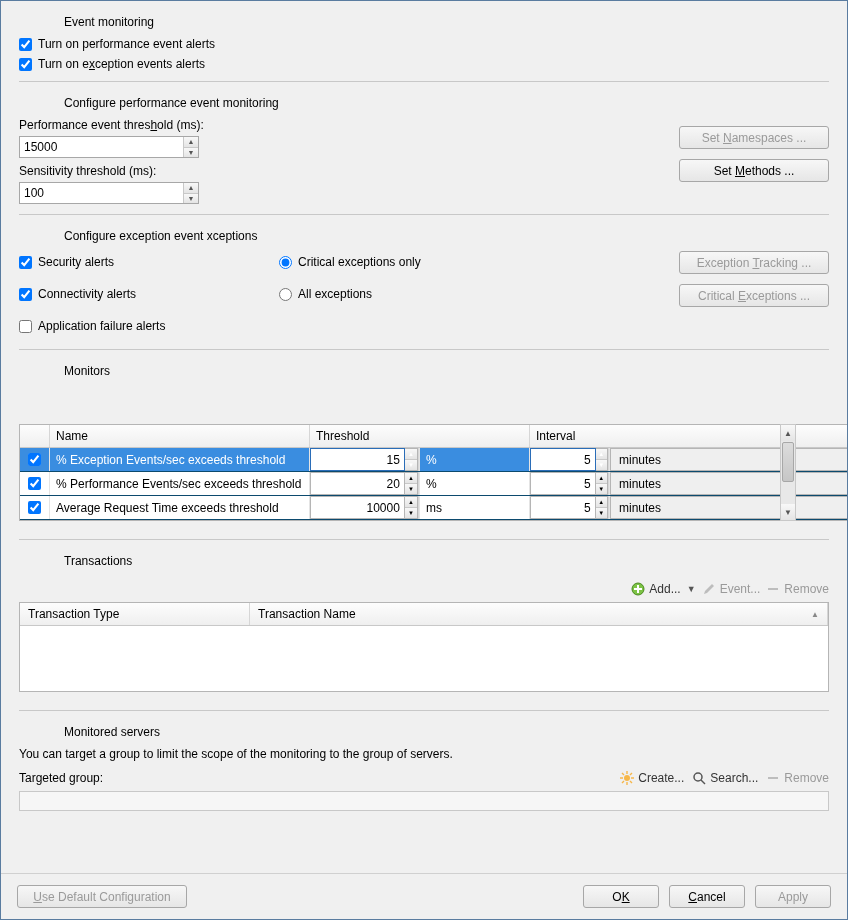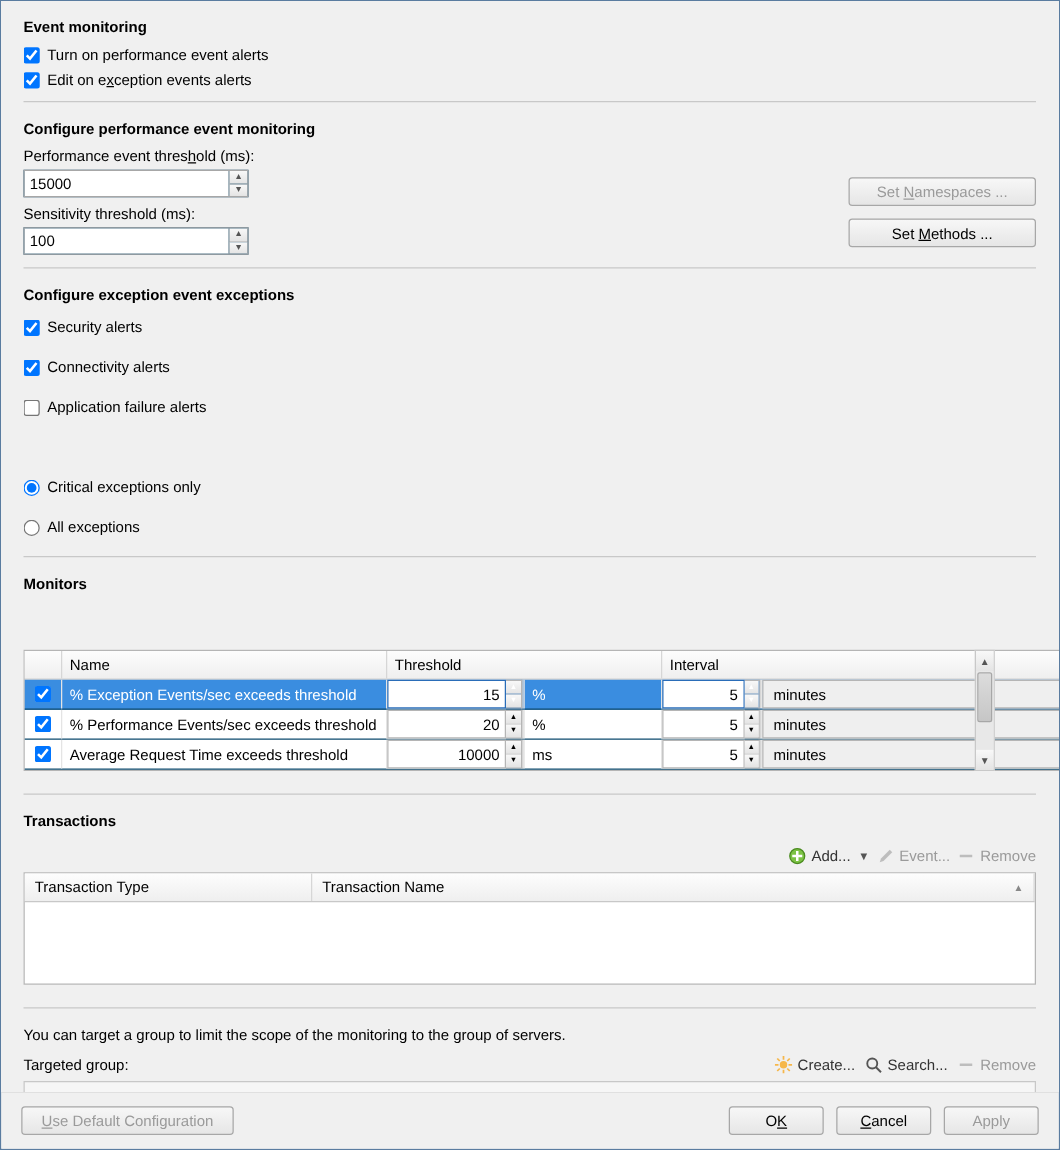--- a/index.html
+++ b/index.html
@@ -53,22 +53,23 @@
     flex-direction: column;
     overflow: hidden;
   }
   .scroll-area {
     flex: 1;
     overflow-y: scroll;
     padding: 14px 18px 4px 18px;
     background: #f0f0f0;
   }
   .section-title {
-    font-weight: bold;
+    font-weight: normal;
     margin-bottom: 8px;
+    margin-left: 45px;
   }
   .hr {
     border: none;
     border-top: 1px solid #c8c8c8;
     margin: 10px 0 14px 0;
   }
   label.cb {
     display: flex;
     align-items: center;
     gap: 6px;
@@ -124,21 +125,21 @@
   }
   .btn.disabled { color: #9a9a9a; cursor: default; }
   .right-btns {
     position: absolute;
     right: 0;
     display: flex;
     flex-direction: column;
     gap: 10px;
   }
   .perf-row { position: relative; min-height: 70px; }
-  .excp-row { position: relative; display:flex; gap:40px;flex-direction:column; }
+  .excp-row { position: relative; display:flex; gap:40px; }
   .excp-col { display:flex; flex-direction:column; gap:12px; min-width:220px; padding-top:4px;}
   .excp-btns { position:absolute; right:0; top:0; display:flex; flex-direction:column; gap:10px;}
 
   
   .monitor-table {
     border: 1px solid #b5b5b5;
     background: #fff;
     width: 844px;
     position: relative;
     margin-top: 46px;
@@ -246,21 +247,21 @@
     <div class="scroll-area">
 
       <div class="section-title">Event monitoring</div>
       <label class="cb">
         <input type="checkbox" checked="" style="">
         <span>Turn on performance event alerts</span>
       </label>
       <label class="cb">
         <input type="checkbox" checked="" style="">
         <span>
-          <span>Edit on e</span><span class="und">x</span><span>ception events alerts</span>
+          <span>Turn on e</span><span class="und">x</span><span>ception events alerts</span>
         </span>
       </label>
       <hr class="hr">
 
       <div class="section-title">Configure performance event monitoring</div>
       <div class="perf-row">
         <div class="field-label">
           <span>Performance event thres</span><span class="und">h</span><span>old (ms):</span>
         </div>
         <div class="spinner">
@@ -271,32 +272,32 @@
             </div>
         </div>
         <div class="field-label">Sensitivity threshold (ms):</div>
         <div class="spinner">
           <input type="text" value="100" style="">
           <div class="spinbtns">
               <div class="sb">▲</div>
               <div class="sb">▼</div>
             </div>
         </div>
-        <div class="right-btns" style="top:24px;justify-content:space-between;">
+        <div class="right-btns" style="top:8px;justify-content:space-between;">
           <button class="btn disabled">
             <span>Set </span><span class="und">N</span><span>amespaces ...</span>
           </button>
           <button class="btn">
             <span>Set </span><span class="und">M</span><span>ethods ...</span>
           </button>
         </div>
       </div>
       <hr class="hr">
 
-      <div class="section-title">Configure exception event exceptions</div>
+      <div class="section-title">Configure exception event xceptions</div>
       <div class="excp-row">
         <div class="excp-col">
           <label class="cb">
             <input type="checkbox" checked="" style="">
             <span>Security alerts</span>
           </label>
           <label class="cb">
             <input type="checkbox" checked="" style="">
             <span>Connectivity alerts</span>
           </label>
@@ -307,20 +308,28 @@
         </div>
         <div class="excp-col">
           <label class="cb">
             <input type="radio" name="excp" checked="" style="">
             <span>Critical exceptions only</span>
           </label>
           <label class="cb">
             <input type="radio" name="excp" style="">
             <span>All exceptions</span>
           </label>
+        </div>
+        <div class="excp-btns">
+          <button class="btn disabled">
+            <span>Exception </span><span class="und">T</span><span>racking ...</span>
+          </button>
+          <button class="btn disabled">
+            <span>Critical </span><span class="und">E</span><span>xceptions ...</span>
+          </button>
         </div>
       </div>
       <hr class="hr">
 
       <div class="section-title">Monitors</div>
       <div style="position:relative; width:760px;">
         <div class="monitor-table">
           <div class="mt-head">
             <div class="mh chk"></div>
             <div class="mh name">Name</div>
@@ -451,20 +460,21 @@
         <div class="trans-head">
           <div class="th ttype">Transaction Type</div>
           <div class="th tname">
             <span>Transaction Name</span>
             <span class="sort-tri">▲</span>
           </div>
         </div>
       </div>
       <hr class="hr" style="margin-top:18px;">
 
+      <div class="section-title">Monitored servers</div>
       <div class="ms-desc">You can target a group to limit the scope of the monitoring to the group of servers.</div>
       <div class="targeted-row">
         <span class="tg-label">Targeted group:</span>
         <div class="actions">
           <span class="tool-link">
             <span class="icon icon-sun"><svg viewBox="0 0 14 14">
                   <circle cx="7" cy="7" r="3" fill="#f6b74a"></circle>
                   <g stroke="#f6b74a" stroke-width="1.4">
                     <path d="M7 0v3M7 11v3M0 7h3M11 7h3M2 2l2 2M10 10l2 2M12 2l-2 2M4 10l-2 2"></path>
                   </g>

